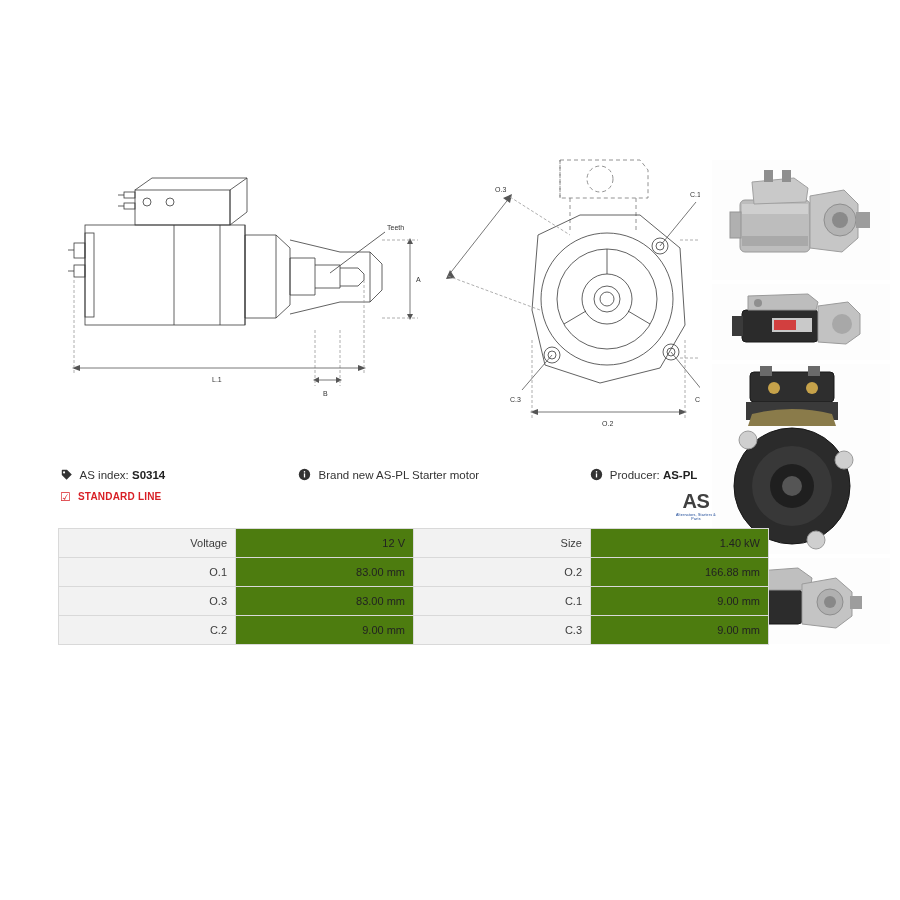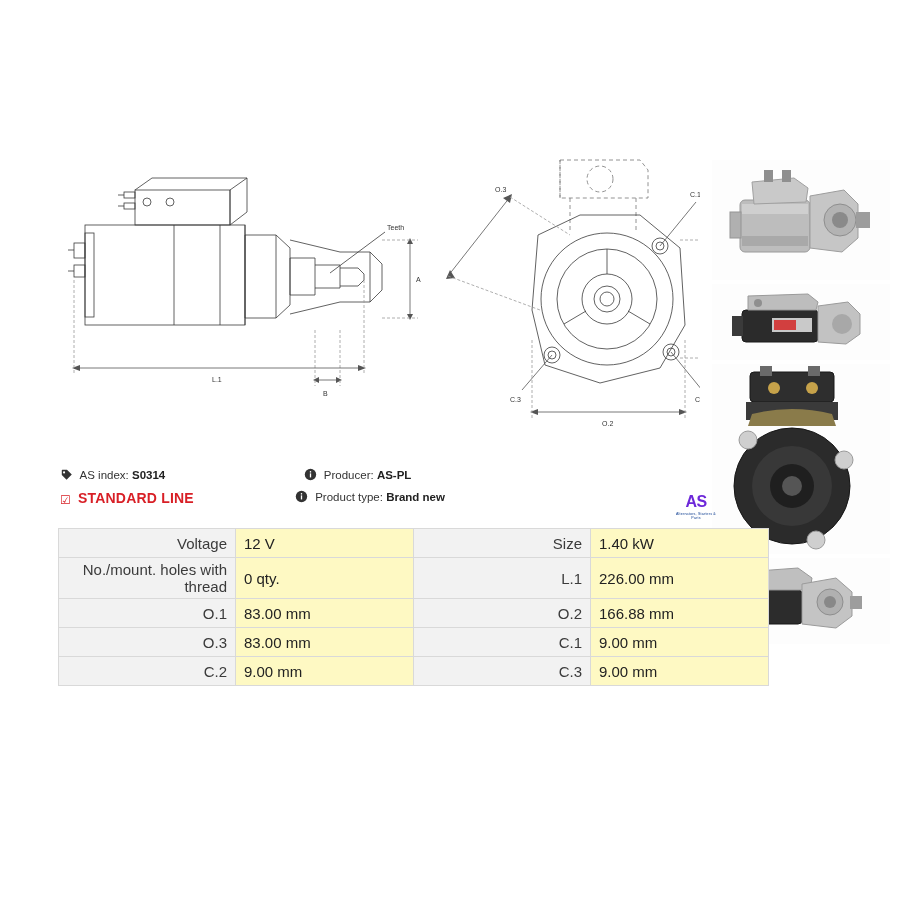--- a/index.html
+++ b/index.html
@@ -52,97 +52,99 @@
     position: absolute;
     left: 60px;
     top: 468px;
     width: 650px;
     font-size: 11.5px;
   }
   .info-row {
     display: flex;
     align-items: flex-start;
     margin-bottom: 9px;
+    gap: 12px;
   }
   .info-col-1 { width: 235px; }
   .info-col-2 { width: 290px; }
-  .info-col-3 { width: 125px; text-align: center; }
+  .info-col-3 { width: 125px; text-align: left; }
 
   .ico {
     display: inline-block;
     width: 13px;
     height: 13px;
     vertical-align: -2px;
     margin-right: 4px;
   }
   .tag-ico { color: #222; }
   .i-ico { color: #222; }
 
   .bold { font-weight: bold; color: #222; }
   .std-line {
     color: #d81f26;
     font-weight: bold;
-    font-size: 14px;
+    font-size: 10px;
     letter-spacing: .2px;
   }
   .check-ico {
     color: #d81f26;
     margin-right: 4px;
     font-size: 12px;
     vertical-align: -1px;
   }
 
   
   .brand {
     position: absolute;
     left: 672px;
     top: 492px;
     width: 48px;
     text-align: center;
   }
   .brand-mark {
     font-weight: bold;
-    font-size: 16px;
-    color: #6d28d9;
+    font-size: 20px;
+    color: #404040;
     letter-spacing: -0.5px;
     line-height: 19px;
     position: relative;
     display: inline-block;
   }
   .brand-sub {
     font-size: 3.6px;
     color: #0b3b8f;
     letter-spacing: .2px;
     margin-top: 1px;
   }
 
   
   .spec-table {
     position: absolute;
     left: 58px;
     top: 528px;
     width: 642px;
     border-collapse: collapse;
-    font-size: 15px;
+    font-size: 11px;
     table-layout: fixed;
   }
   .spec-table td {
     border: 1px solid #d9d9d9;
     height: 24px;
     padding: 2px 8px;
     vertical-align: middle;
   }
   .spec-table td.label {
     background: #f2f2f2;
     text-align: right;
     color: #3b3b3b;
     width: 160px;
   }
   .spec-table td.value {
-    background: #fef9c3;
+    background: #4d7c0f;
+    text-align: right;
     color: #222;
     width: 161px;
   }
   .spec-table tr.tall td { height: 36px; }
 
   .lbl { font-size: 7px; fill: #333; font-family: "Liberation Sans", sans-serif; }
 </style>
 </head>
 <body>
 
@@ -345,71 +347,64 @@
       <div class="info-col-1">
         <span class="ico tag-ico">
           <svg width="13" height="13" viewBox="0 0 16 16">
               <path d="M1.5 2.2h7.1l5.9 5.9-6.4 6.4L2.2 8.6V2.9a.7.7 0 0 1 .7-.7z" fill="#333"></path>
               <circle cx="5" cy="5.4" r="1.3" fill="#fff"></circle>
             </svg>
         </span>
         <span>AS index:</span>
         <span class="bold">S0314</span>
       </div>
+      <div class="info-col-2">
+        <span class="ico i-ico">
+          <svg width="13" height="13" viewBox="0 0 16 16">
+              <circle cx="8" cy="8" r="7" fill="#333"></circle>
+              <rect x="7.2" y="6.6" width="1.6" height="5" fill="#fff"></rect>
+              <rect x="7.2" y="3.8" width="1.6" height="1.8" fill="#fff"></rect>
+            </svg>
+        </span>
+        <span>Brand new AS-PL Starter motor</span>
+      </div>
       <div class="info-col-3">
         <span class="ico i-ico">
           <svg width="13" height="13" viewBox="0 0 16 16">
               <circle cx="8" cy="8" r="7" fill="#333"></circle>
               <rect x="7.2" y="6.6" width="1.6" height="5" fill="#fff"></rect>
               <rect x="7.2" y="3.8" width="1.6" height="1.8" fill="#fff"></rect>
             </svg>
         </span>
         <span>Producer:</span>
         <span class="bold">AS-PL</span>
       </div>
     </div>
 
     <div class="info-row">
       <div class="info-col-1">
         <span class="check-ico">☑</span>
         <span class="std-line">STANDARD LINE</span>
       </div>
-      <div class="info-col-2">
-        <span class="ico i-ico">
-          <svg width="13" height="13" viewBox="0 0 16 16">
-              <circle cx="8" cy="8" r="7" fill="#333"></circle>
-              <rect x="7.2" y="6.6" width="1.6" height="5" fill="#fff"></rect>
-              <rect x="7.2" y="3.8" width="1.6" height="1.8" fill="#fff"></rect>
-            </svg>
-        </span>
-        <span>Product type:</span>
-        <span class="bold">Brand new</span>
-      </div>
       <div class="info-col-3"></div>
     </div>
   </div>
 
   <div class="brand">
     <div class="brand-mark">AS</div>
     <div class="brand-sub">Alternators, Starters &amp; Parts</div>
   </div>
 
   <table class="spec-table">
     <tbody>
       <tr>
         <td class="label">Voltage</td>
         <td class="value">12 V</td>
         <td class="label">Size</td>
         <td class="value">1.40 kW</td>
-      </tr>
-      <tr class="tall">
-        <td class="label">No./mount. holes with thread</td>
-        <td class="value">0 qty.</td>
-        <td class="label">L.1</td>
-        <td class="value">226.00 mm</td>
       </tr>
       <tr>
         <td class="label">O.1</td>
         <td class="value">83.00 mm</td>
         <td class="label">O.2</td>
         <td class="value">166.88 mm</td>
       </tr>
       <tr>
         <td class="label">O.3</td>
         <td class="value">83.00 mm</td>

